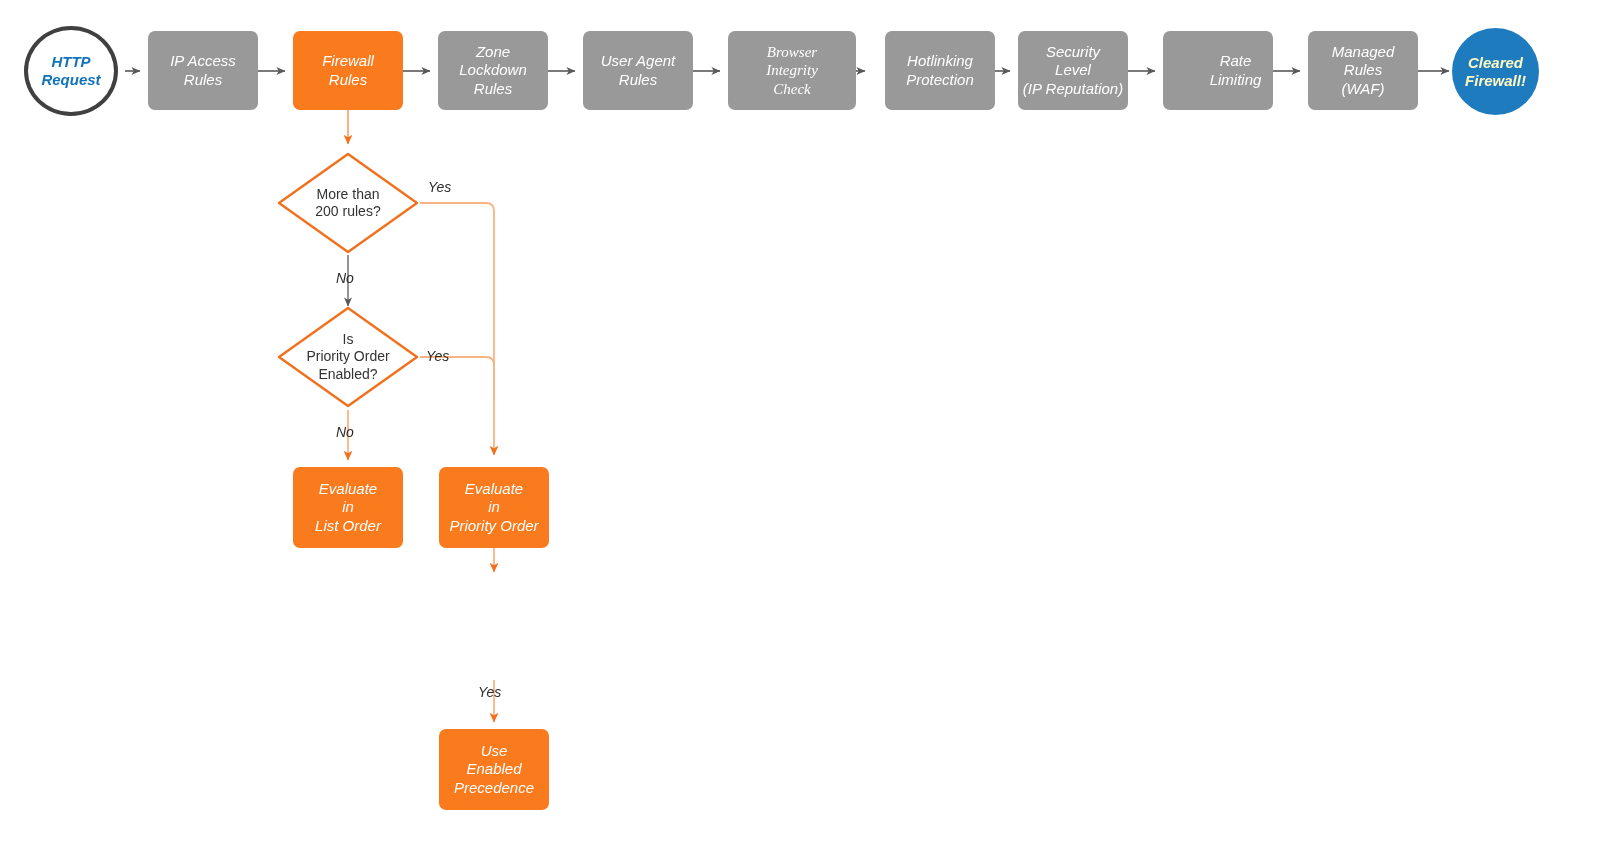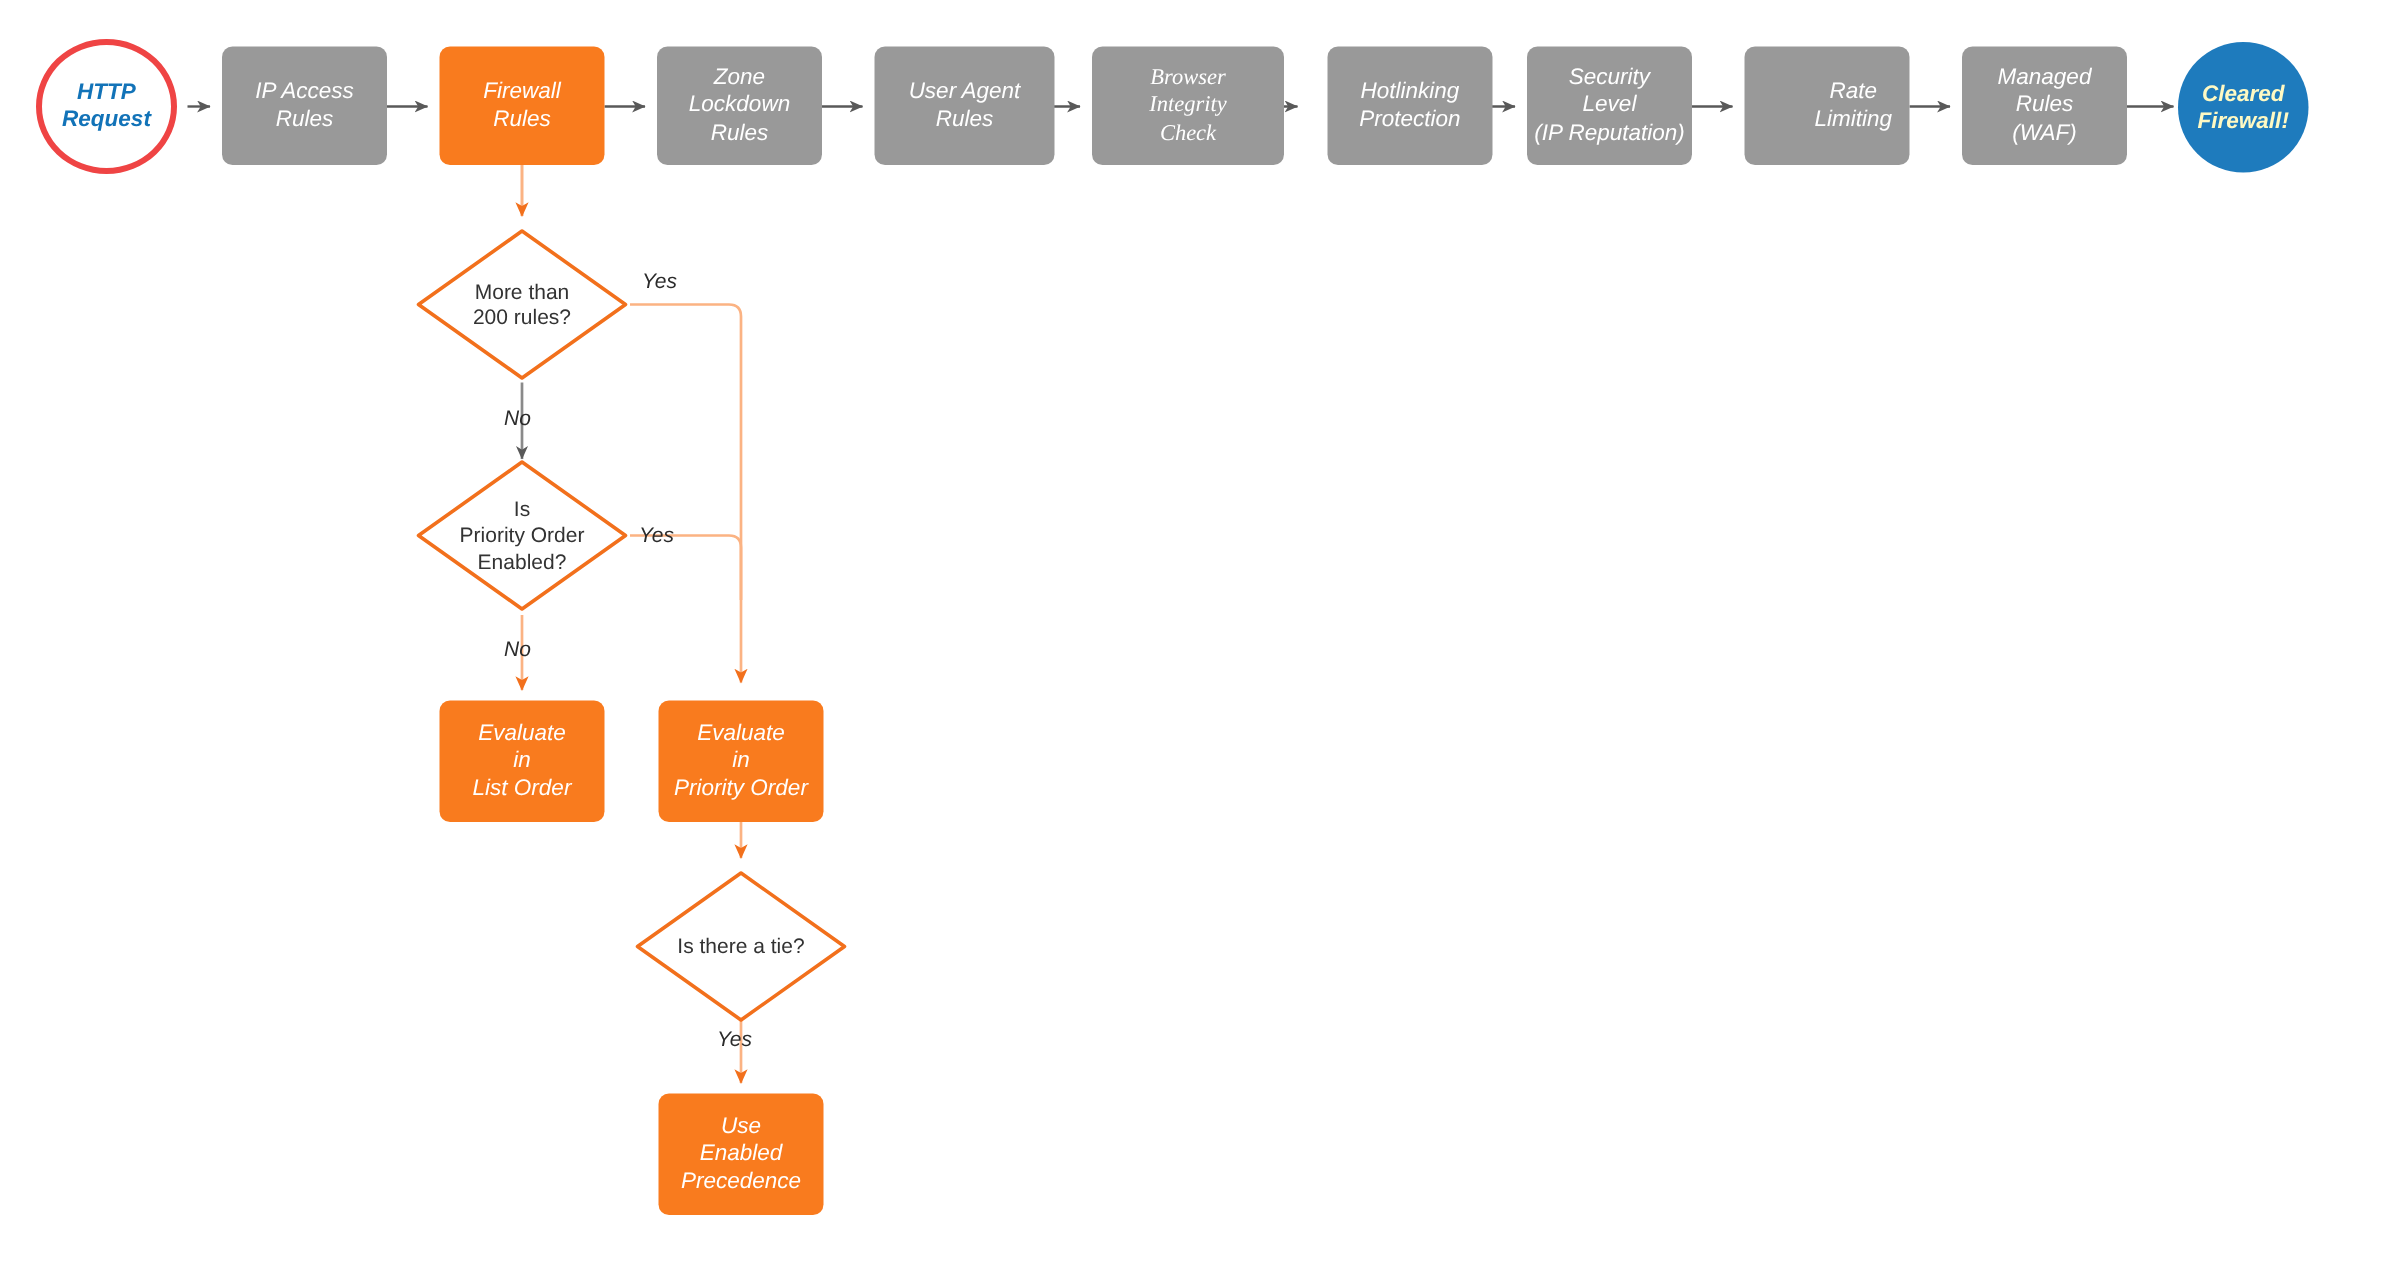--- a/index.html
+++ b/index.html
@@ -50,21 +50,21 @@
 
   .terminator {
     border-radius: 50%;
     font-size: 15px;
     font-style: italic;
     font-weight: bold;
     line-height: 1.2;
   }
   .terminator.hollow {
     background: #ffffff;
-    border: 4px solid #ef4444;
+    border: 4px solid #404040;
     color: #1273B8;
   }
   .terminator.filled {
     background: #1E7BBD;
     color: #fef9c3;
   }
 
   .diamond {
     font-size: 14px;
     color: #333333;
@@ -141,21 +141,21 @@
   <div class="node box gray" style="left:148px; top:31px; width:110px; height:79px;">IP Access
 Rules</div>
 
   <div class="node box orange" style="left:293px; top:31px; width:110px; height:79px;">Firewall
 Rules</div>
 
   <div class="node box gray" style="left:438px; top:31px; width:110px; height:79px;">Zone
 Lockdown
 Rules</div>
 
-  <div class="node box gray" style="left:583px; top:31px; width:120px; height:79px;">User Agent
+  <div class="node box gray" style="left:583px; top:31px; width:110px; height:79px;">User Agent
 Rules</div>
 
   <div class="node box gray" style="left:728px; top:31px; width:128px; height:79px;font-family:Liberation Serif, serif;">Browser
 Integrity
 Check</div>
 
   <div class="node box gray" style="left:873px; top:31px; width:110px; height:79px;margin-left:12px;">Hotlinking
 Protection</div>
 
   <div class="node box gray" style="left:1018px; top:31px; width:110px; height:79px;">Security
@@ -182,26 +182,20 @@
 
   <div class="node diamond" style="left:277px; top:306px; width:142px; height:102px;justify-content:center;">
     <svg class="dshape" viewBox="0 0 142 102" preserveAspectRatio="none" xmlns="http://www.w3.org/2000/svg">
       <polygon points="71,2 140,51 71,100 2,51" fill="#ffffff" stroke="#F2701C" stroke-width="2.4" stroke-linejoin="round"></polygon>
     </svg>
     <span class="dlabel">Is
 Priority Order
 Enabled?</span>
   </div>
 
-  <div class="node diamond" style="left:423px; top:580px; width:142px; height:102px;">
-    <svg class="dshape" viewBox="0 0 142 102" preserveAspectRatio="none" xmlns="http://www.w3.org/2000/svg">
-      <polygon points="71,2 140,51 71,100 2,51" fill="#ffffff" stroke="#F2701C" stroke-width="2.4" stroke-linejoin="round"></polygon>
-    </svg>
-    <span class="dlabel">Is there a tie?</span>
-  </div>
 
   <div class="node box orange" style="left:293px; top:467px; width:110px; height:81px;">Evaluate
 in
 List Order</div>
 
   <div class="node box orange" style="left:439px; top:467px; width:110px; height:81px;">Evaluate
 in
 Priority Order</div>
 
   <div class="node box orange" style="left:439px; top:729px; width:110px; height:81px;">Use

